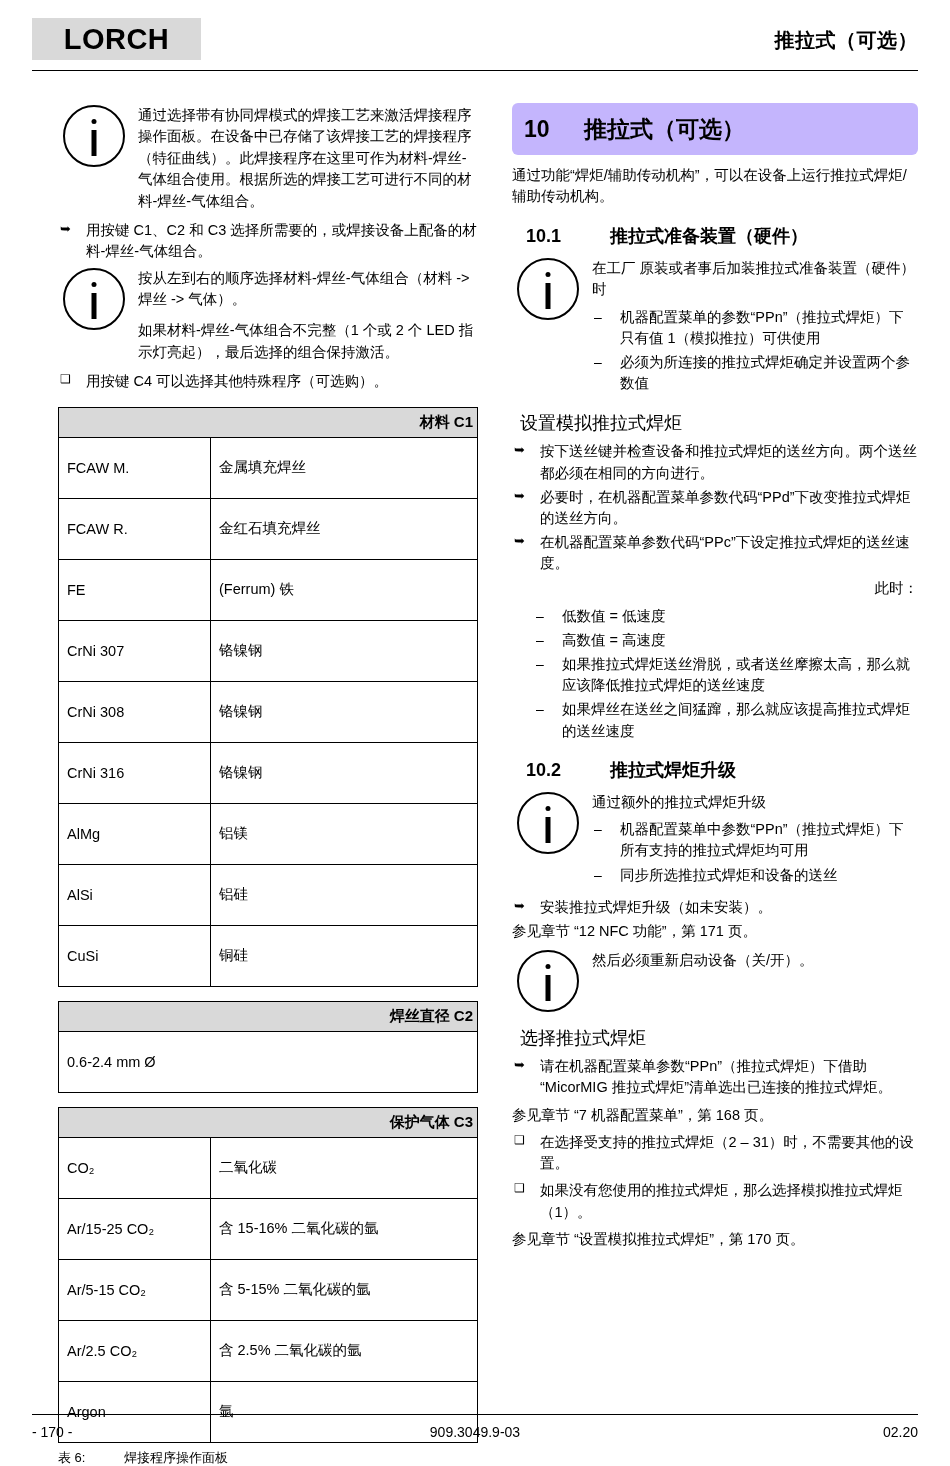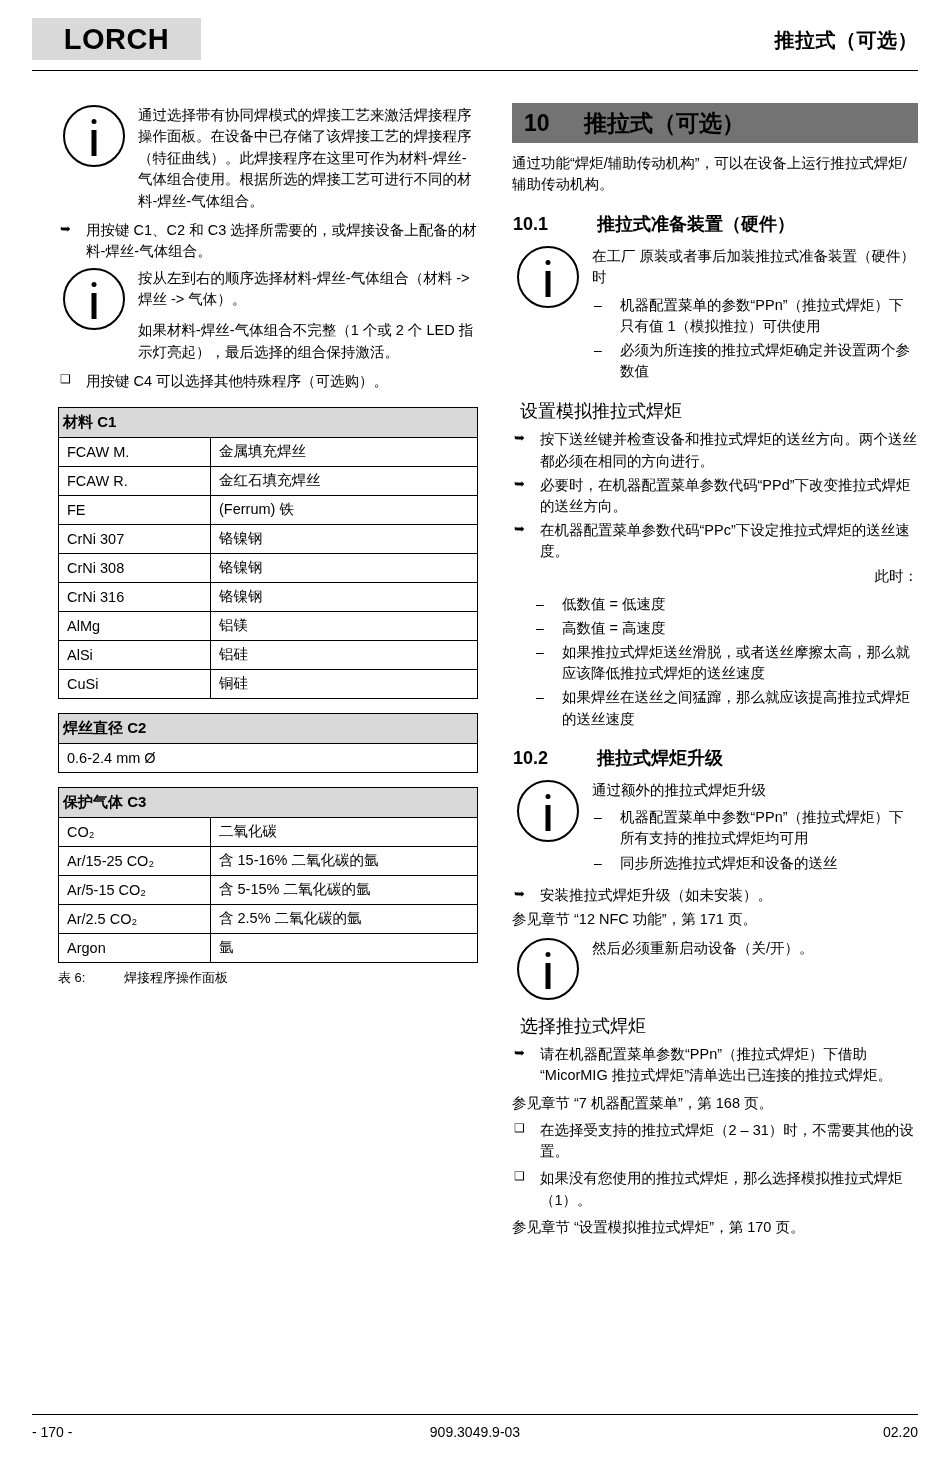--- a/index.html
+++ b/index.html
@@ -154,61 +154,62 @@
   
   table.tbl {
     border-collapse: collapse;
     width: 420px;
     margin-top: 14px;
     font-size: 14.5px;
   }
   table.tbl th {
     background: #d9d9d9;
     border: 1px solid #000;
-    text-align: left;
+    text-align: right;
     font-weight: bold;
     padding: 5px 4px;
     font-size: 15px;
   }
   table.tbl td {
     border: 1px solid #000;
-    padding: 4px 8px;
+    padding: 20px 8px;
     vertical-align: middle;
     height: 20px;
   }
   table.tbl td.c1 { width: 135px; }
   .caption {
     margin-top: 6px;
     font-size: 13px;
     display: flex;
   }
   .caption .cap-num { width: 66px; }
 
   
   .h1bar {
-    background: #737373;
+    background: #c4b5fd;
     display: flex;
     align-items: center;
-    height: 40px;
+    height: 52px;
     margin-bottom: 10px;
+    border-radius: 6px;
   }
   .h1bar .num {
     font-size: 23px;
     font-weight: bold;
     width: 72px;
     padding-left: 12px;
     box-sizing: border-box;
   }
   .h1bar .ttl {
     font-size: 23px;
     font-weight: bold;
   }
   .h2 {
     display: flex;
-    margin: 16px 0 8px 1px;
+    margin: 16px 0 8px 14px;
     align-items: baseline;
   }
   .h2 .num {
     font-size: 18px;
     font-weight: bold;
     width: 84px;
   }
   .h2 .ttl {
     font-size: 18px;
     font-weight: bold;

